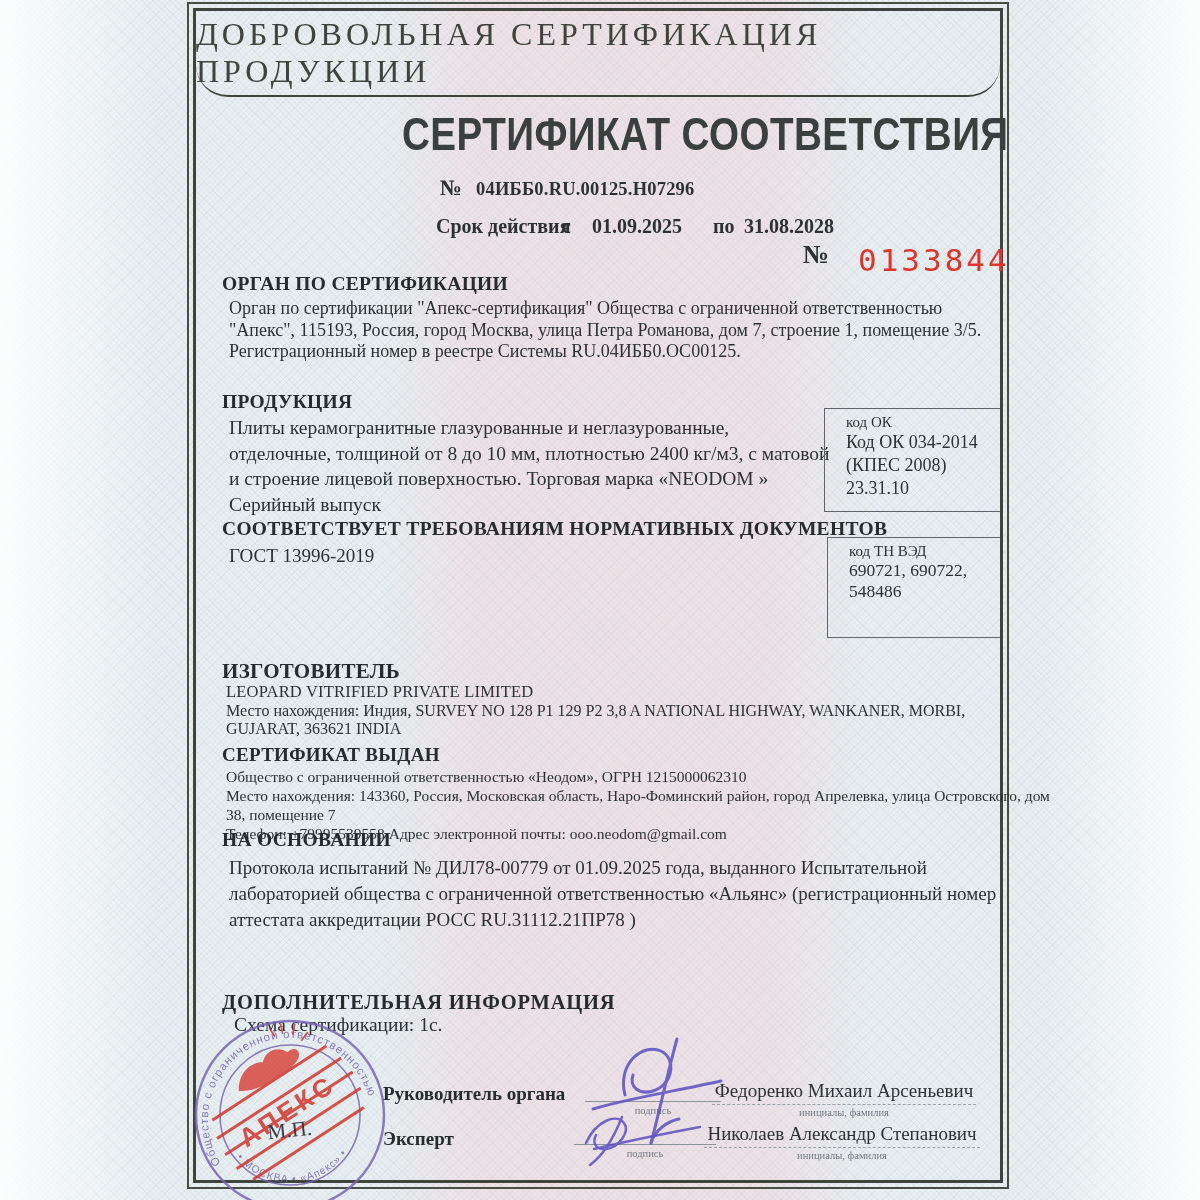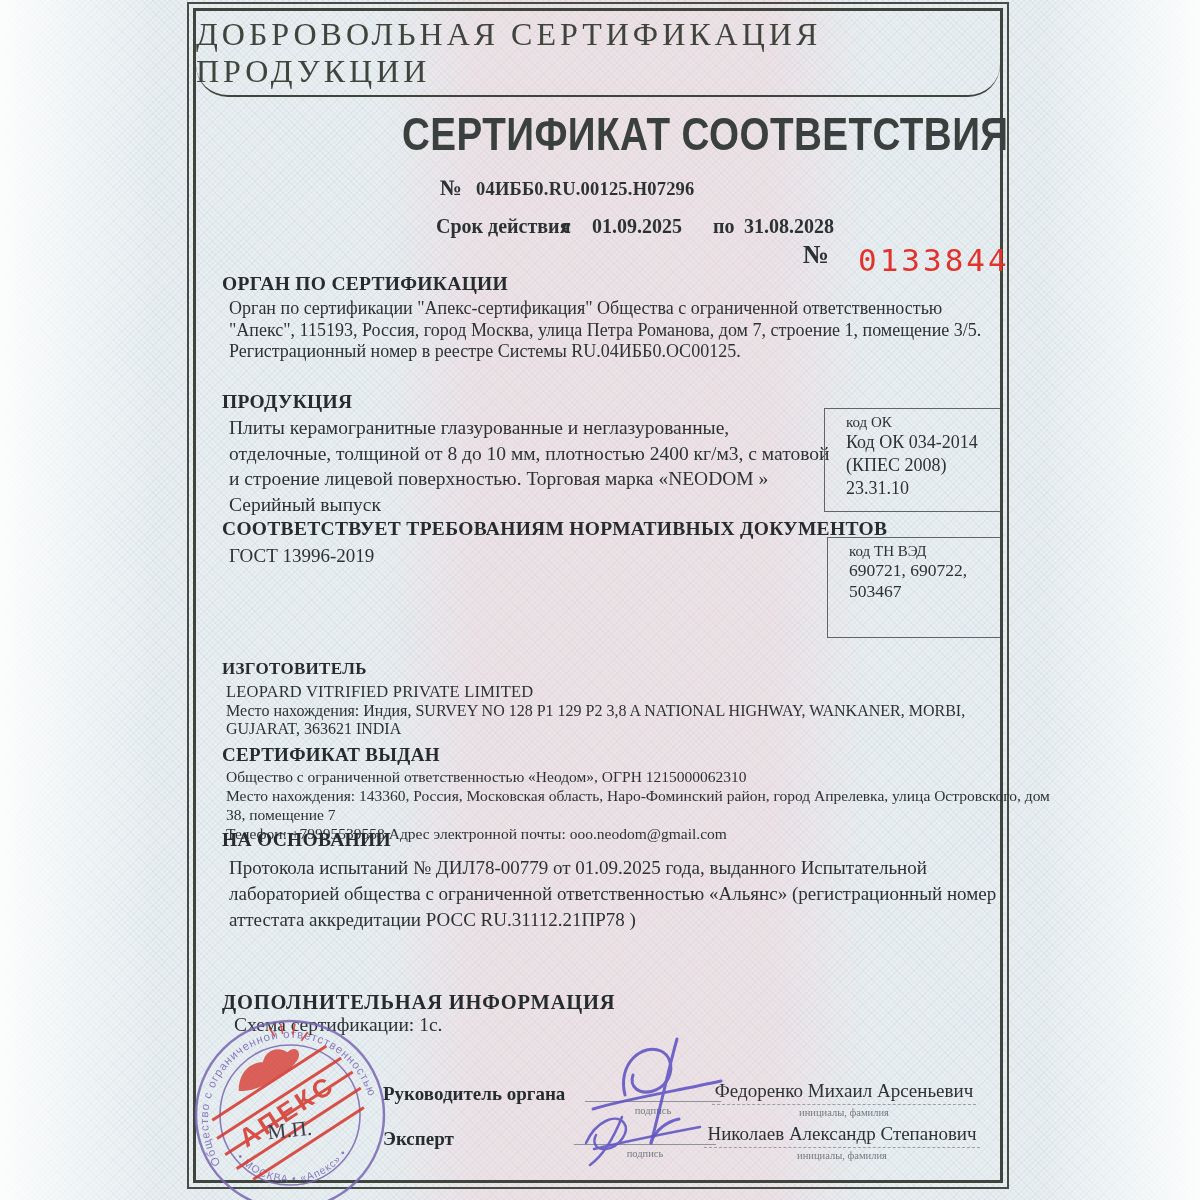--- a/index.html
+++ b/index.html
@@ -65,21 +65,21 @@
   }
   .ok-box{left:628px;right:0;top:397px;height:104px;}
   .tnved-box{left:631px;right:0;top:526px;height:101px;}
   .code-box .box-label{font-size:15px;line-height:17px;}
   .code-box .line{font-size:18px;line-height:23px;}
   .tnved-box .line{font-size:17.5px;line-height:21px;}
 
   .compliance-h{left:26px;top:507px;}
   .compliance-b{left:33px;top:534px;font-size:19px;}
 
-  .manu-h{left:26px;top:648px;font-size:17px;}
+  .manu-h{left:26px;top:648px;font-size:21px;}
   .manu-b{left:30px;top:672px;font-size:16px;line-height:18.5px;}
   .manu-b .company{font-size:16.5px;letter-spacing:.2px;}
 
   .issued-h{left:26px;top:733px;font-size:19px;}
   .issued-b{left:30px;top:756px;font-size:15.5px;line-height:19px;}
 
   .basis-h{left:26px;top:818px;}
   .basis-b{left:33px;top:844px;font-size:19px;line-height:26px;}
 
   .add-h{left:26px;top:980px;font-size:20.5px;letter-spacing:.8px;}
@@ -153,21 +153,21 @@
       </div>
 
       <div class="abs sec-h compliance-h">СООТВЕТСТВУЕТ ТРЕБОВАНИЯМ НОРМАТИВНЫХ ДОКУМЕНТОВ</div>
       <div class="abs compliance-b">
         <div class="line">ГОСТ 13996-2019</div>
       </div>
 
       <div class="code-box tnved-box">
         <div class="box-label">код ТН ВЭД</div>
         <div class="line">690721, 690722,</div>
-        <div class="line">503467</div>
+        <div class="line">548486</div>
       </div>
 
       <div class="abs sec-h manu-h">ИЗГОТОВИТЕЛЬ</div>
       <div class="abs manu-b">
         <div class="line company">LEOPARD VITRIFIED PRIVATE LIMITED</div>
         <div class="line">Место нахождения: Индия, SURVEY NO 128 P1 129 P2 3,8 A NATIONAL HIGHWAY, WANKANER, MORBI,</div>
         <div class="line">GUJARAT, 363621 INDIA</div>
       </div>
 
       <div class="abs sec-h issued-h">СЕРТИФИКАТ ВЫДАН</div>

